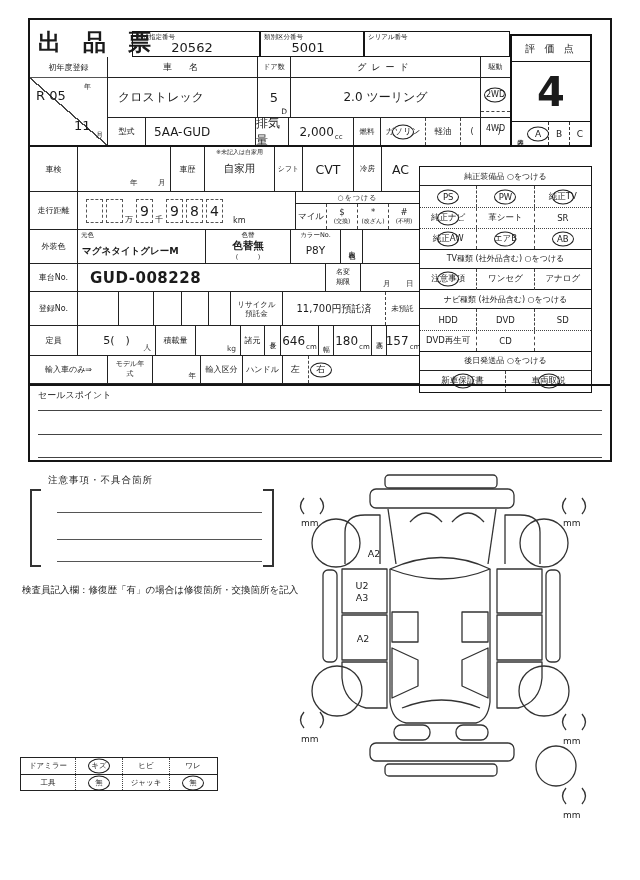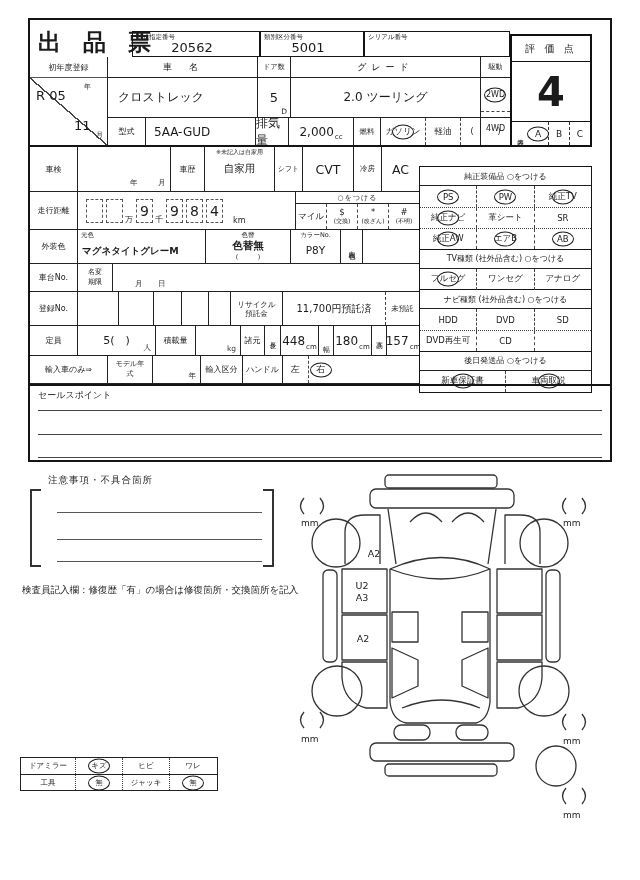--- a/index.html
+++ b/index.html
@@ -242,20 +242,21 @@
           <span style="font-size:10.5px;margin-top:6px">P8Y</span>
         </div>
         <div class="lc" style="width:22px">
           <span class="vtxt">内装色</span>
         </div>
         <div class="lc" style="width:57px"></div>
       </div>
 
       <div class="lrow" style="height:28px">
         <div class="lc f lbl" style="width:47px">車台No.</div>
+        <div class="lc" style="width:248px;justify-content:flex-start;padding-left:12px;font-size:15px;font-weight:bold;letter-spacing:0.5px">GUD-008228</div>
         <div class="lc" style="width:35px">
           <span class="wrap2" style="width:16px">名変期限</span>
         </div>
         <div class="lc" style="width:59px">
           <span class="unit" style="left:22px;bottom:2px">月</span>
           <span class="unit" style="left:45px;bottom:2px">日</span>
         </div>
       </div>
 
       <div class="lrow" style="height:34px">
@@ -282,21 +283,21 @@
         </div>
         <div class="lc lbl" style="width:40px">積載量</div>
         <div class="lc" style="width:45px">
           <span class="unit" style="right:4px;bottom:2px">kg</span>
         </div>
         <div class="lc" style="width:24px;font-size:8px">諸元</div>
         <div class="lc" style="width:16px">
             <span class="vtxt">長さ</span>
           </div>
         <div class="lc" style="width:38px">
-          <span style="font-size:12px">448</span>
+          <span style="font-size:12px">646</span>
           <span class="sub-cm">cm</span>
         </div>
         <div class="lc" style="width:15px">
             <span class="vtxt">幅</span>
           </div>
         <div class="lc" style="width:38px">
           <span style="font-size:12px">180</span>
           <span class="sub-cm">cm</span>
         </div>
         <div class="lc" style="width:15px">
@@ -364,21 +365,21 @@
           <div class="ecell">
               <span class="mk circled">AB</span>
             </div>
         </div>
       </div>
 
       <div class="rbox">
         <div class="rhdr">TV種類 (社外品含む) ○をつける</div>
         <div class="erow">
           <div class="ecell">
-              <span class="mk circled">フルセグ</span>
+              <span class="mk circled">注意事項</span>
             </div>
           <div class="ecell">
               <span class="mk">ワンセグ</span>
             </div>
           <div class="ecell">
               <span class="mk">アナログ</span>
             </div>
         </div>
       </div>
 

